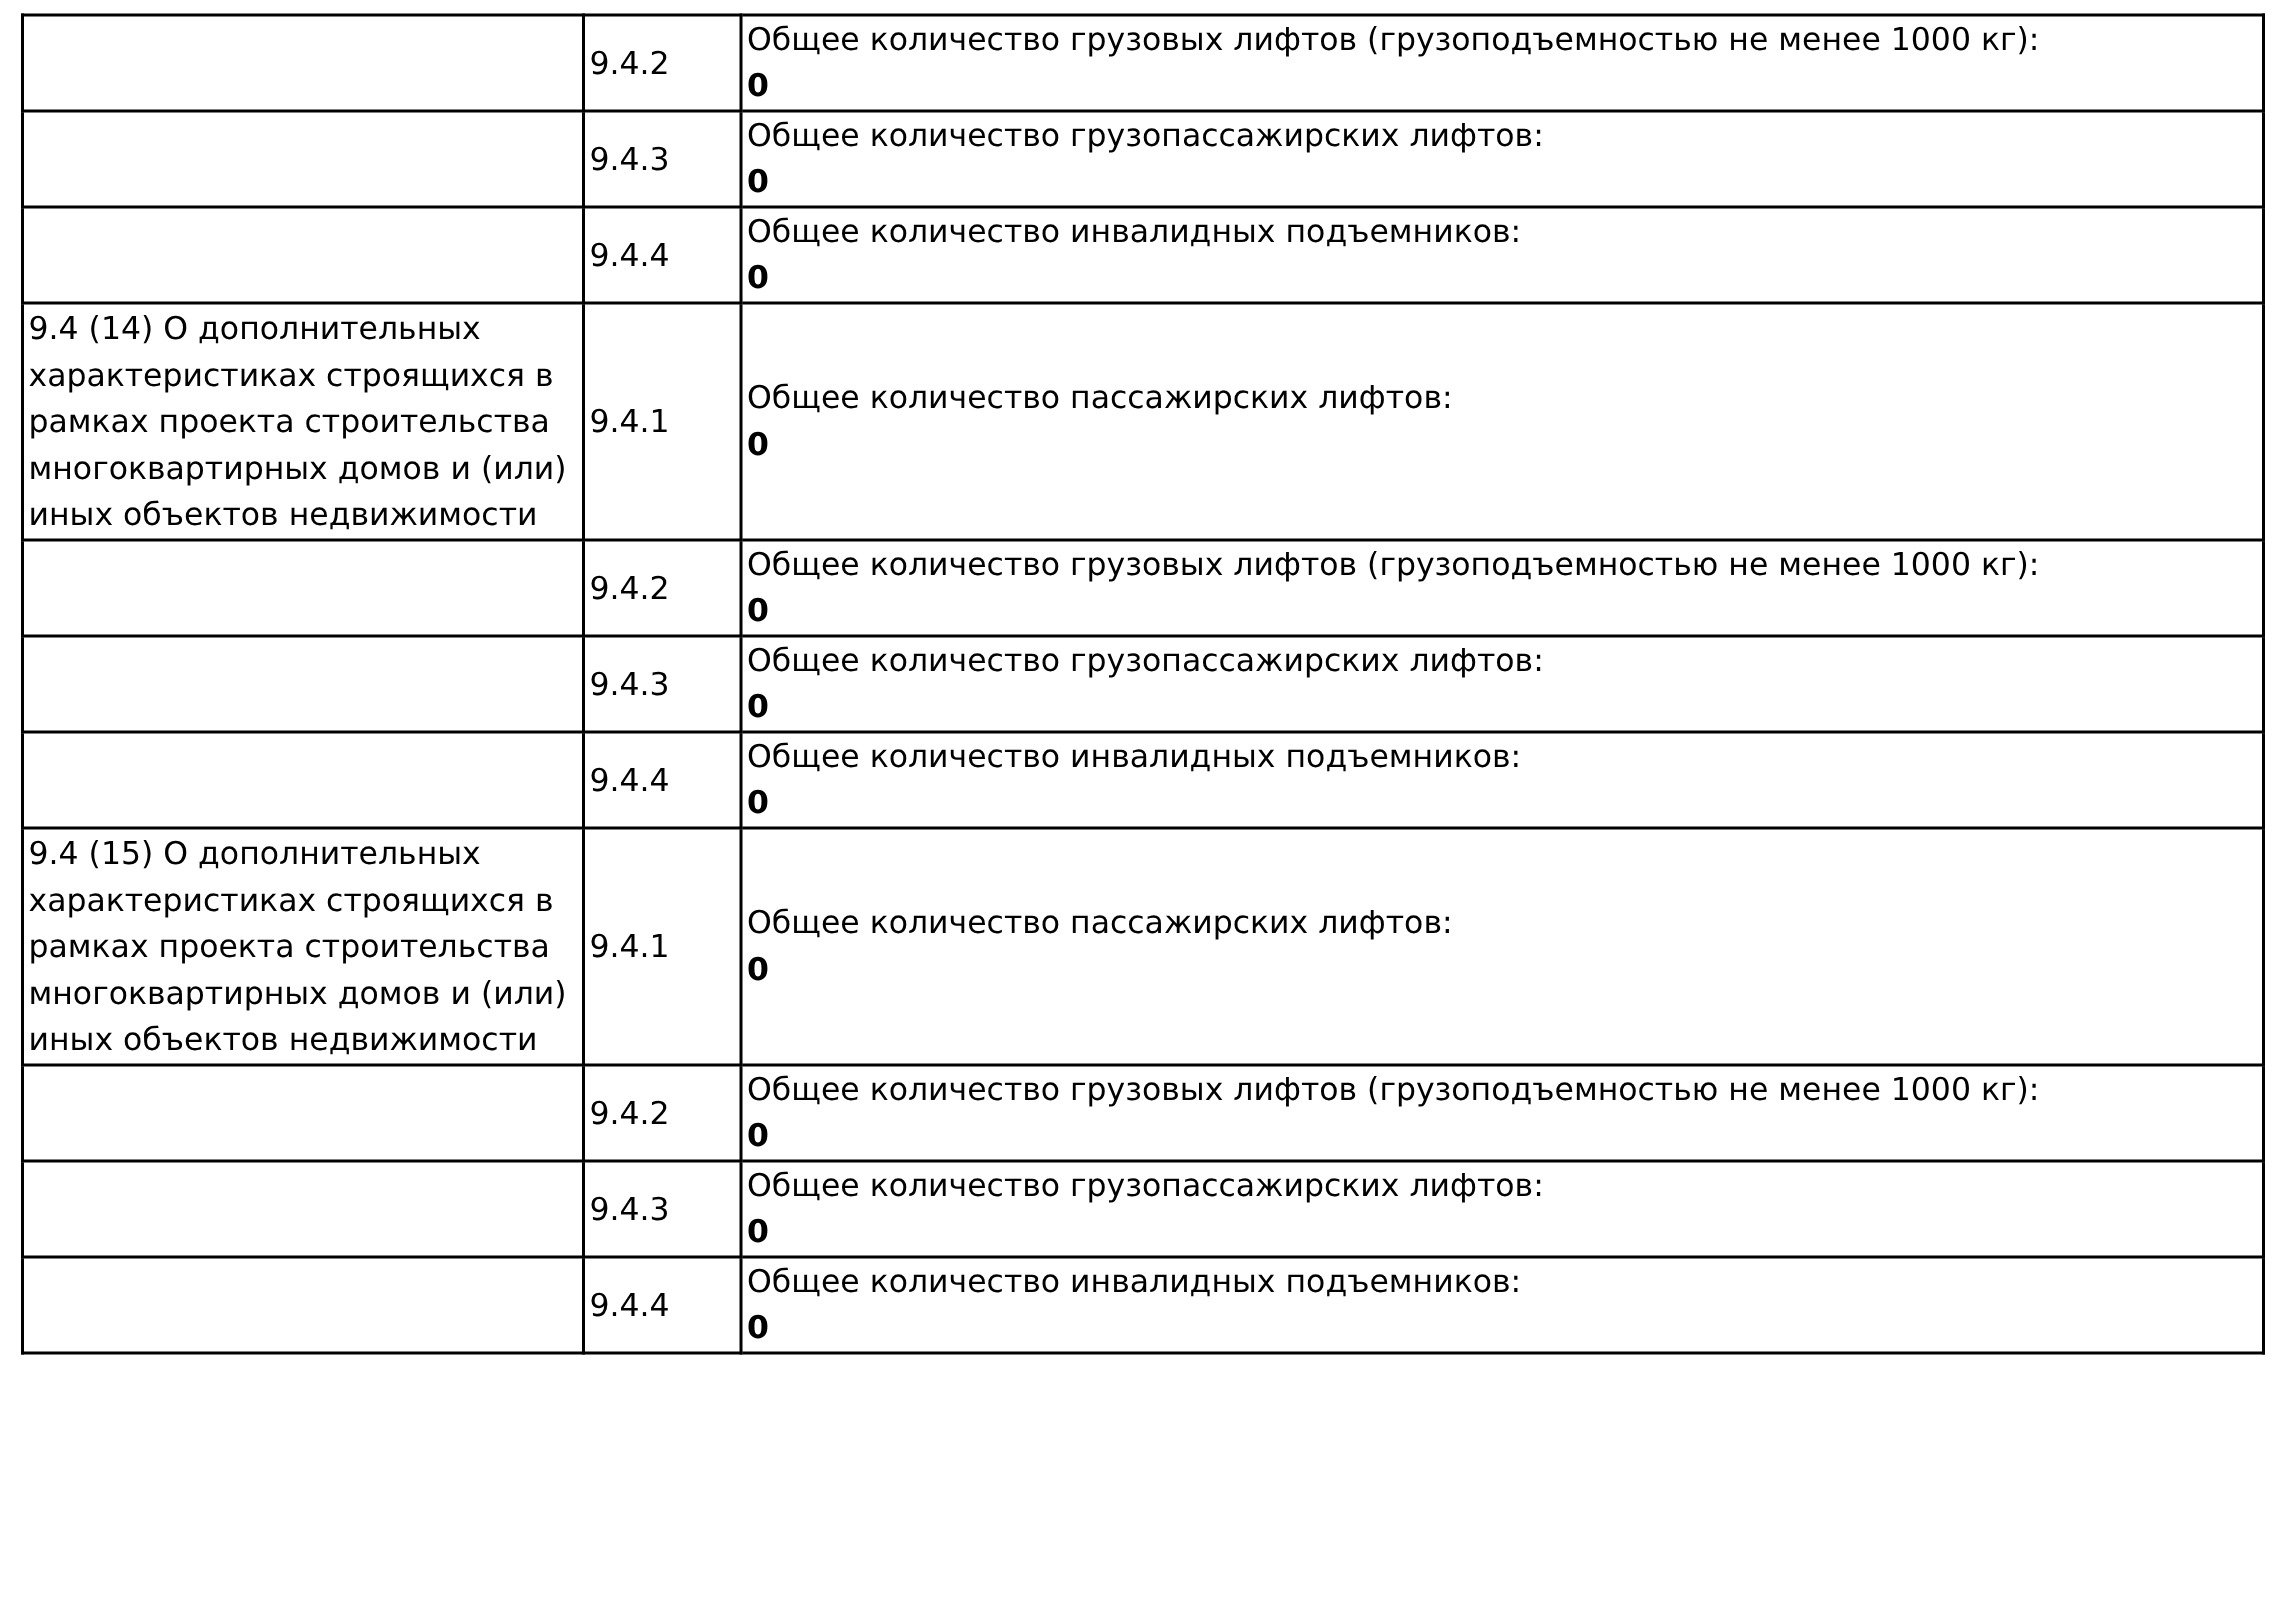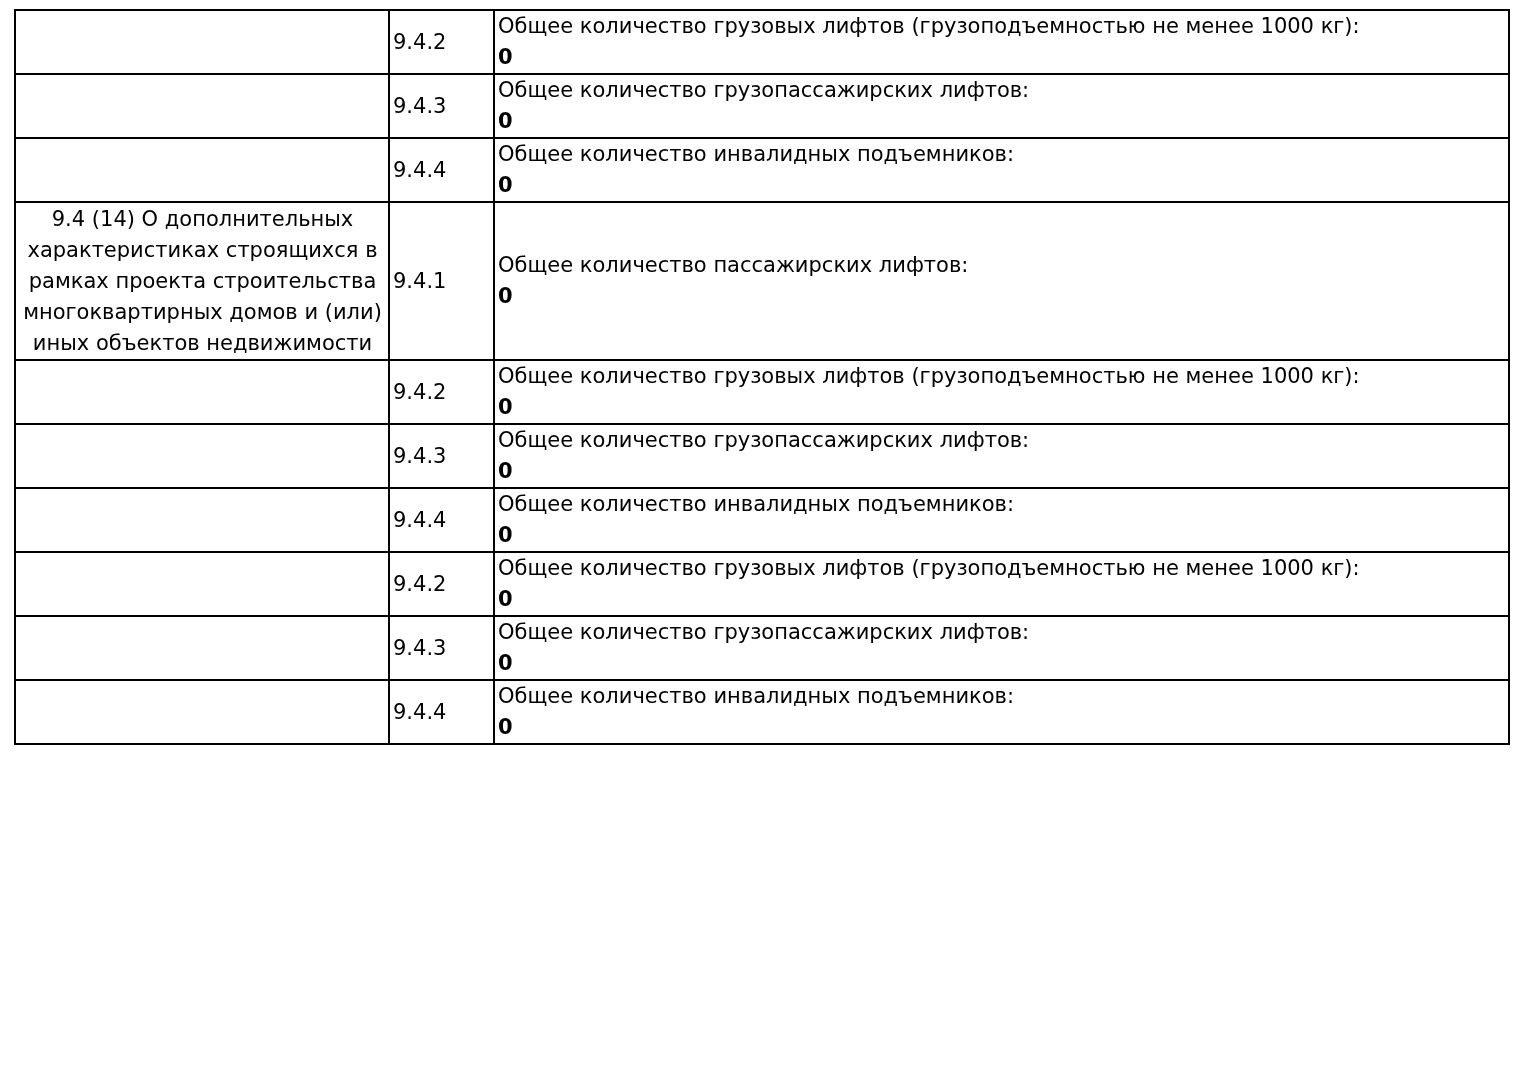--- a/index.html
+++ b/index.html
@@ -27,21 +27,20 @@
     line-height: 31px;
     vertical-align: middle;
     overflow: hidden;
     word-wrap: break-word;
   }
   tr.short { height: 64px; }
   tr.tall  { height: 158px; }
   td.section-cell {
     vertical-align: top;
     padding-top: 1px;
-    text-align: center;
   }
   td.code-cell {
     padding-left: 4px;
     margin-left: 20px;
   }
   .field-value {
     font-weight: bold;
   }
 </style>
 </head>
@@ -111,20 +110,28 @@
 
   <tr class="short">
     <td class="section-cell"></td>
     <td class="code-cell">9.4.4</td>
     <td class="field-cell">
       <div class="field-label">Общее количество инвалидных подъемников:</div>
       <div class="field-value">0</div>
     </td>
   </tr>
 
+  <tr class="tall">
+    <td class="section-cell">9.4 (15) О дополнительных характеристиках строящихся в рамках проекта строительства многоквартирных домов и (или) иных объектов недвижимости</td>
+    <td class="code-cell">9.4.1</td>
+    <td class="field-cell">
+      <div class="field-label">Общее количество пассажирских лифтов:</div>
+      <div class="field-value">0</div>
+    </td>
+  </tr>
 
   <tr class="short">
     <td class="section-cell"></td>
     <td class="code-cell">9.4.2</td>
     <td class="field-cell">
       <div class="field-label">Общее количество грузовых лифтов (грузоподъемностью не менее 1000 кг):</div>
       <div class="field-value">0</div>
     </td>
   </tr>
 

